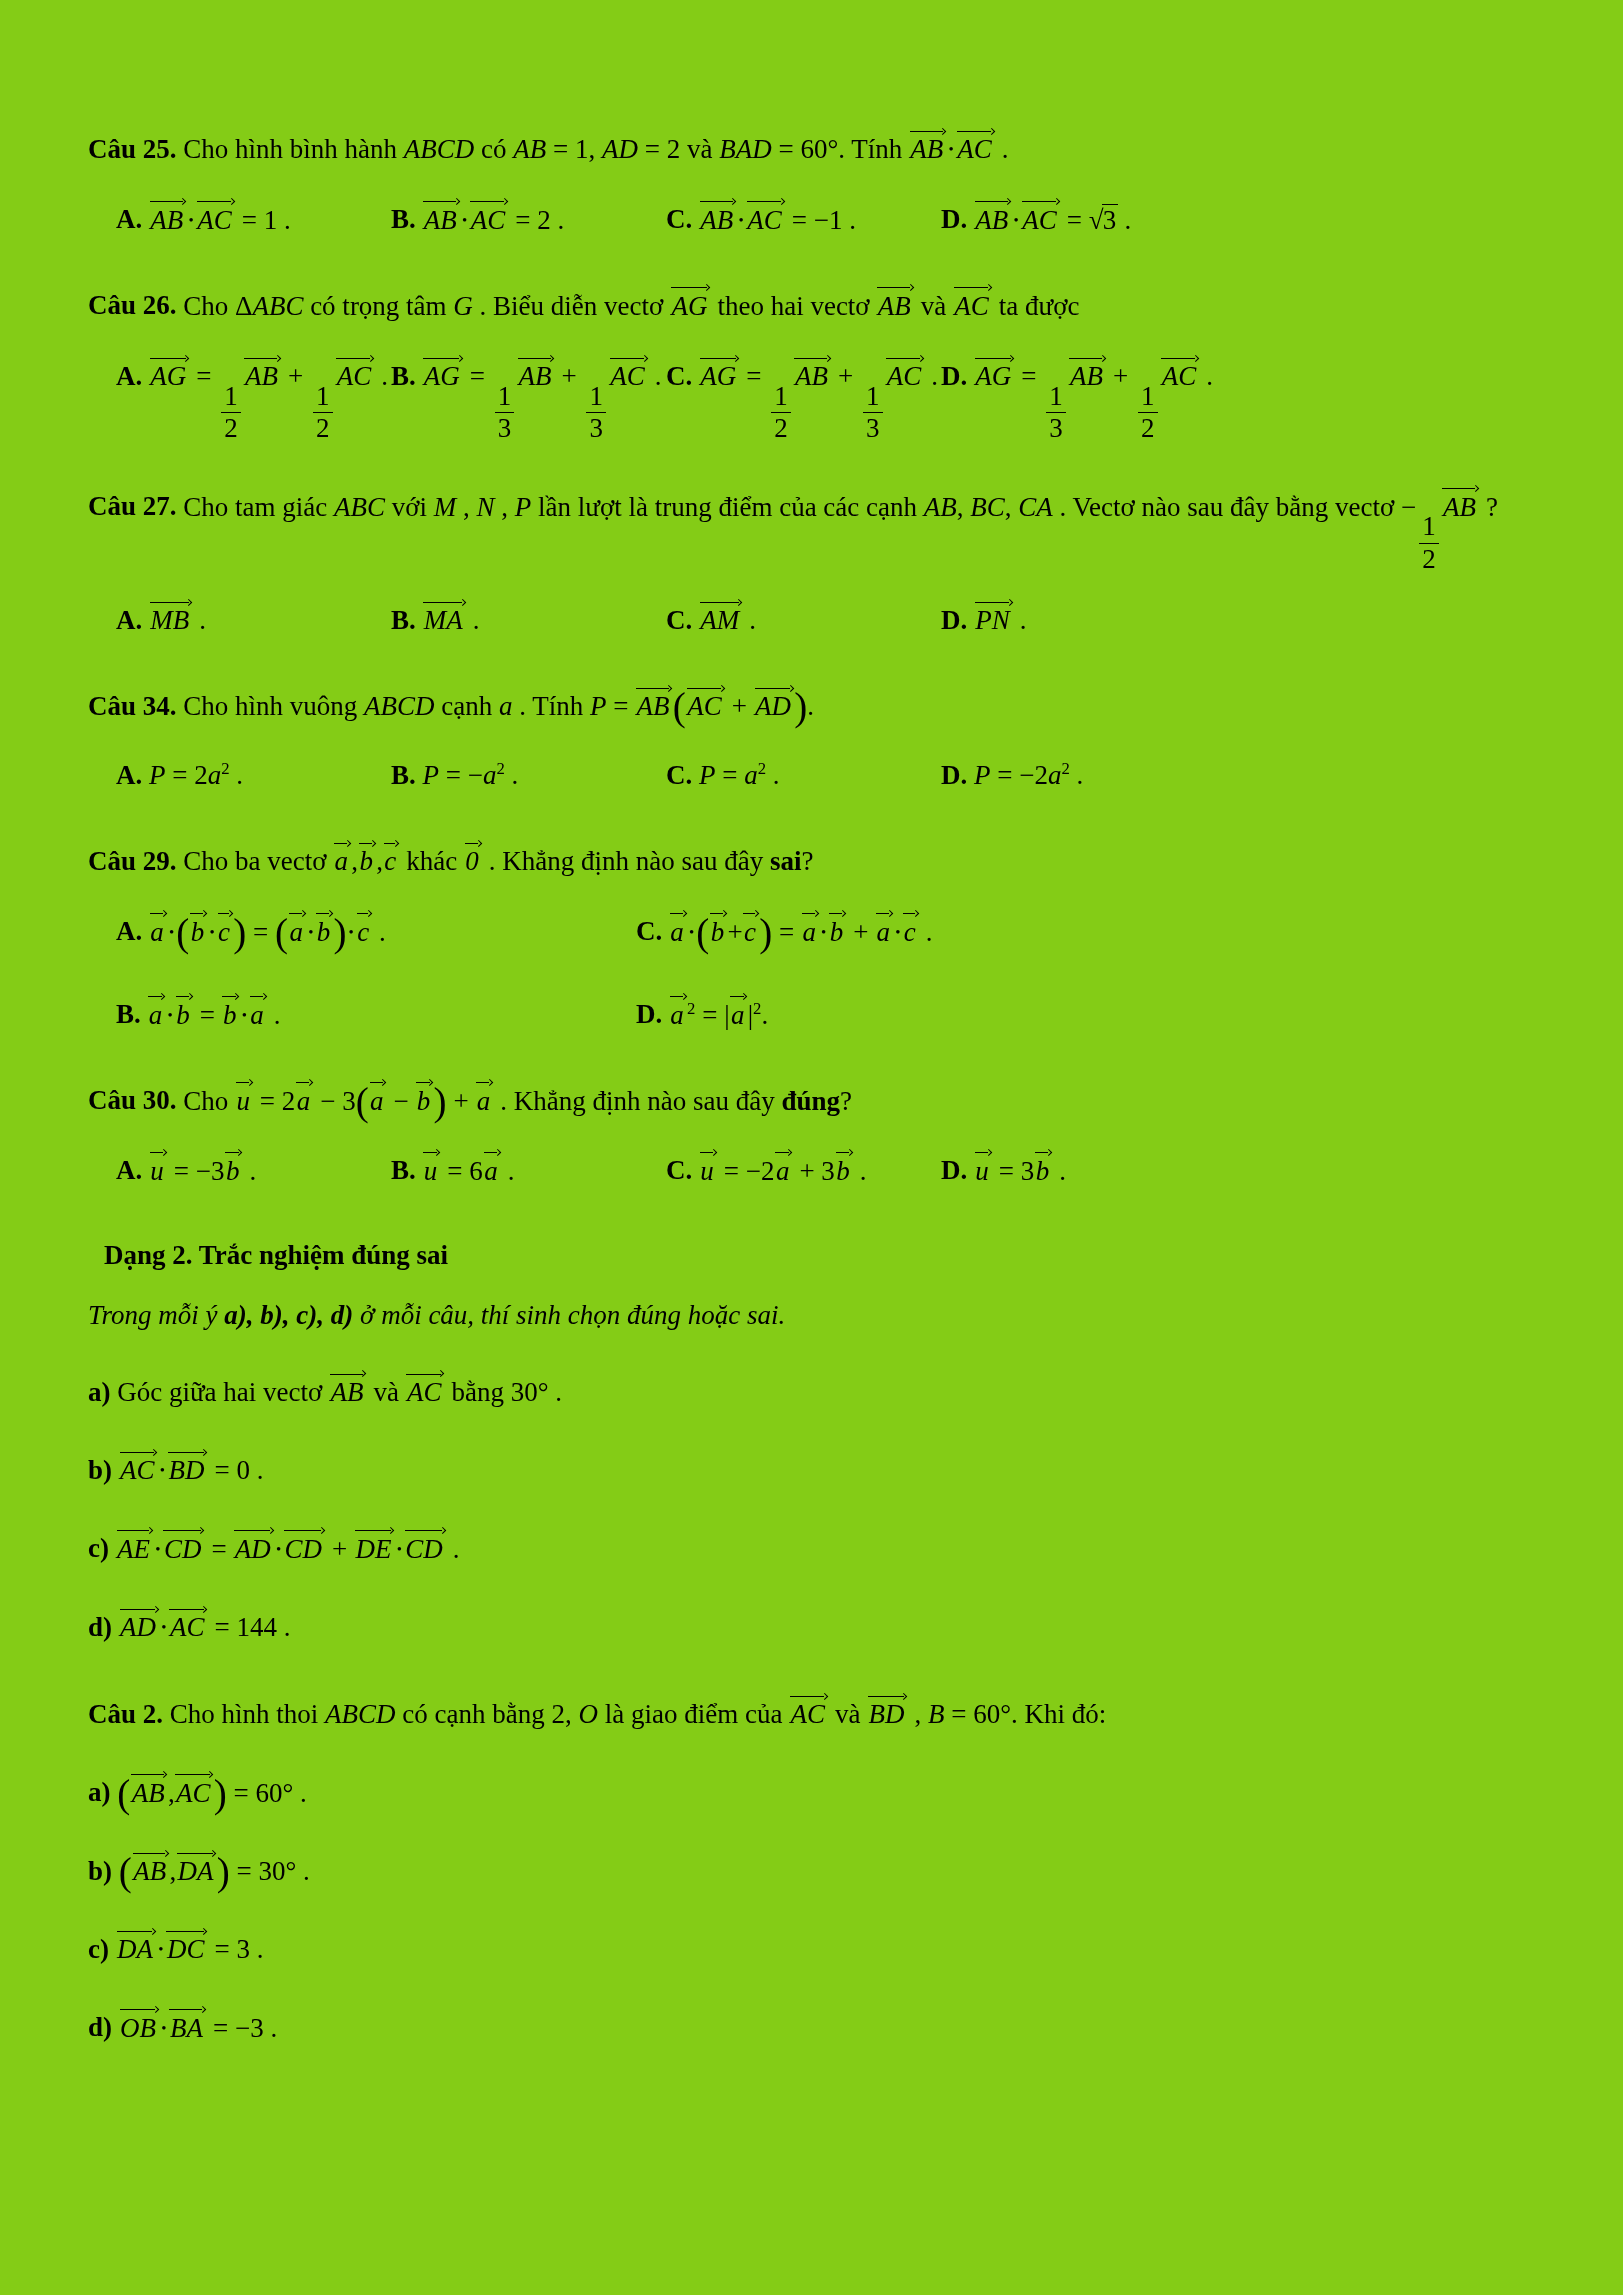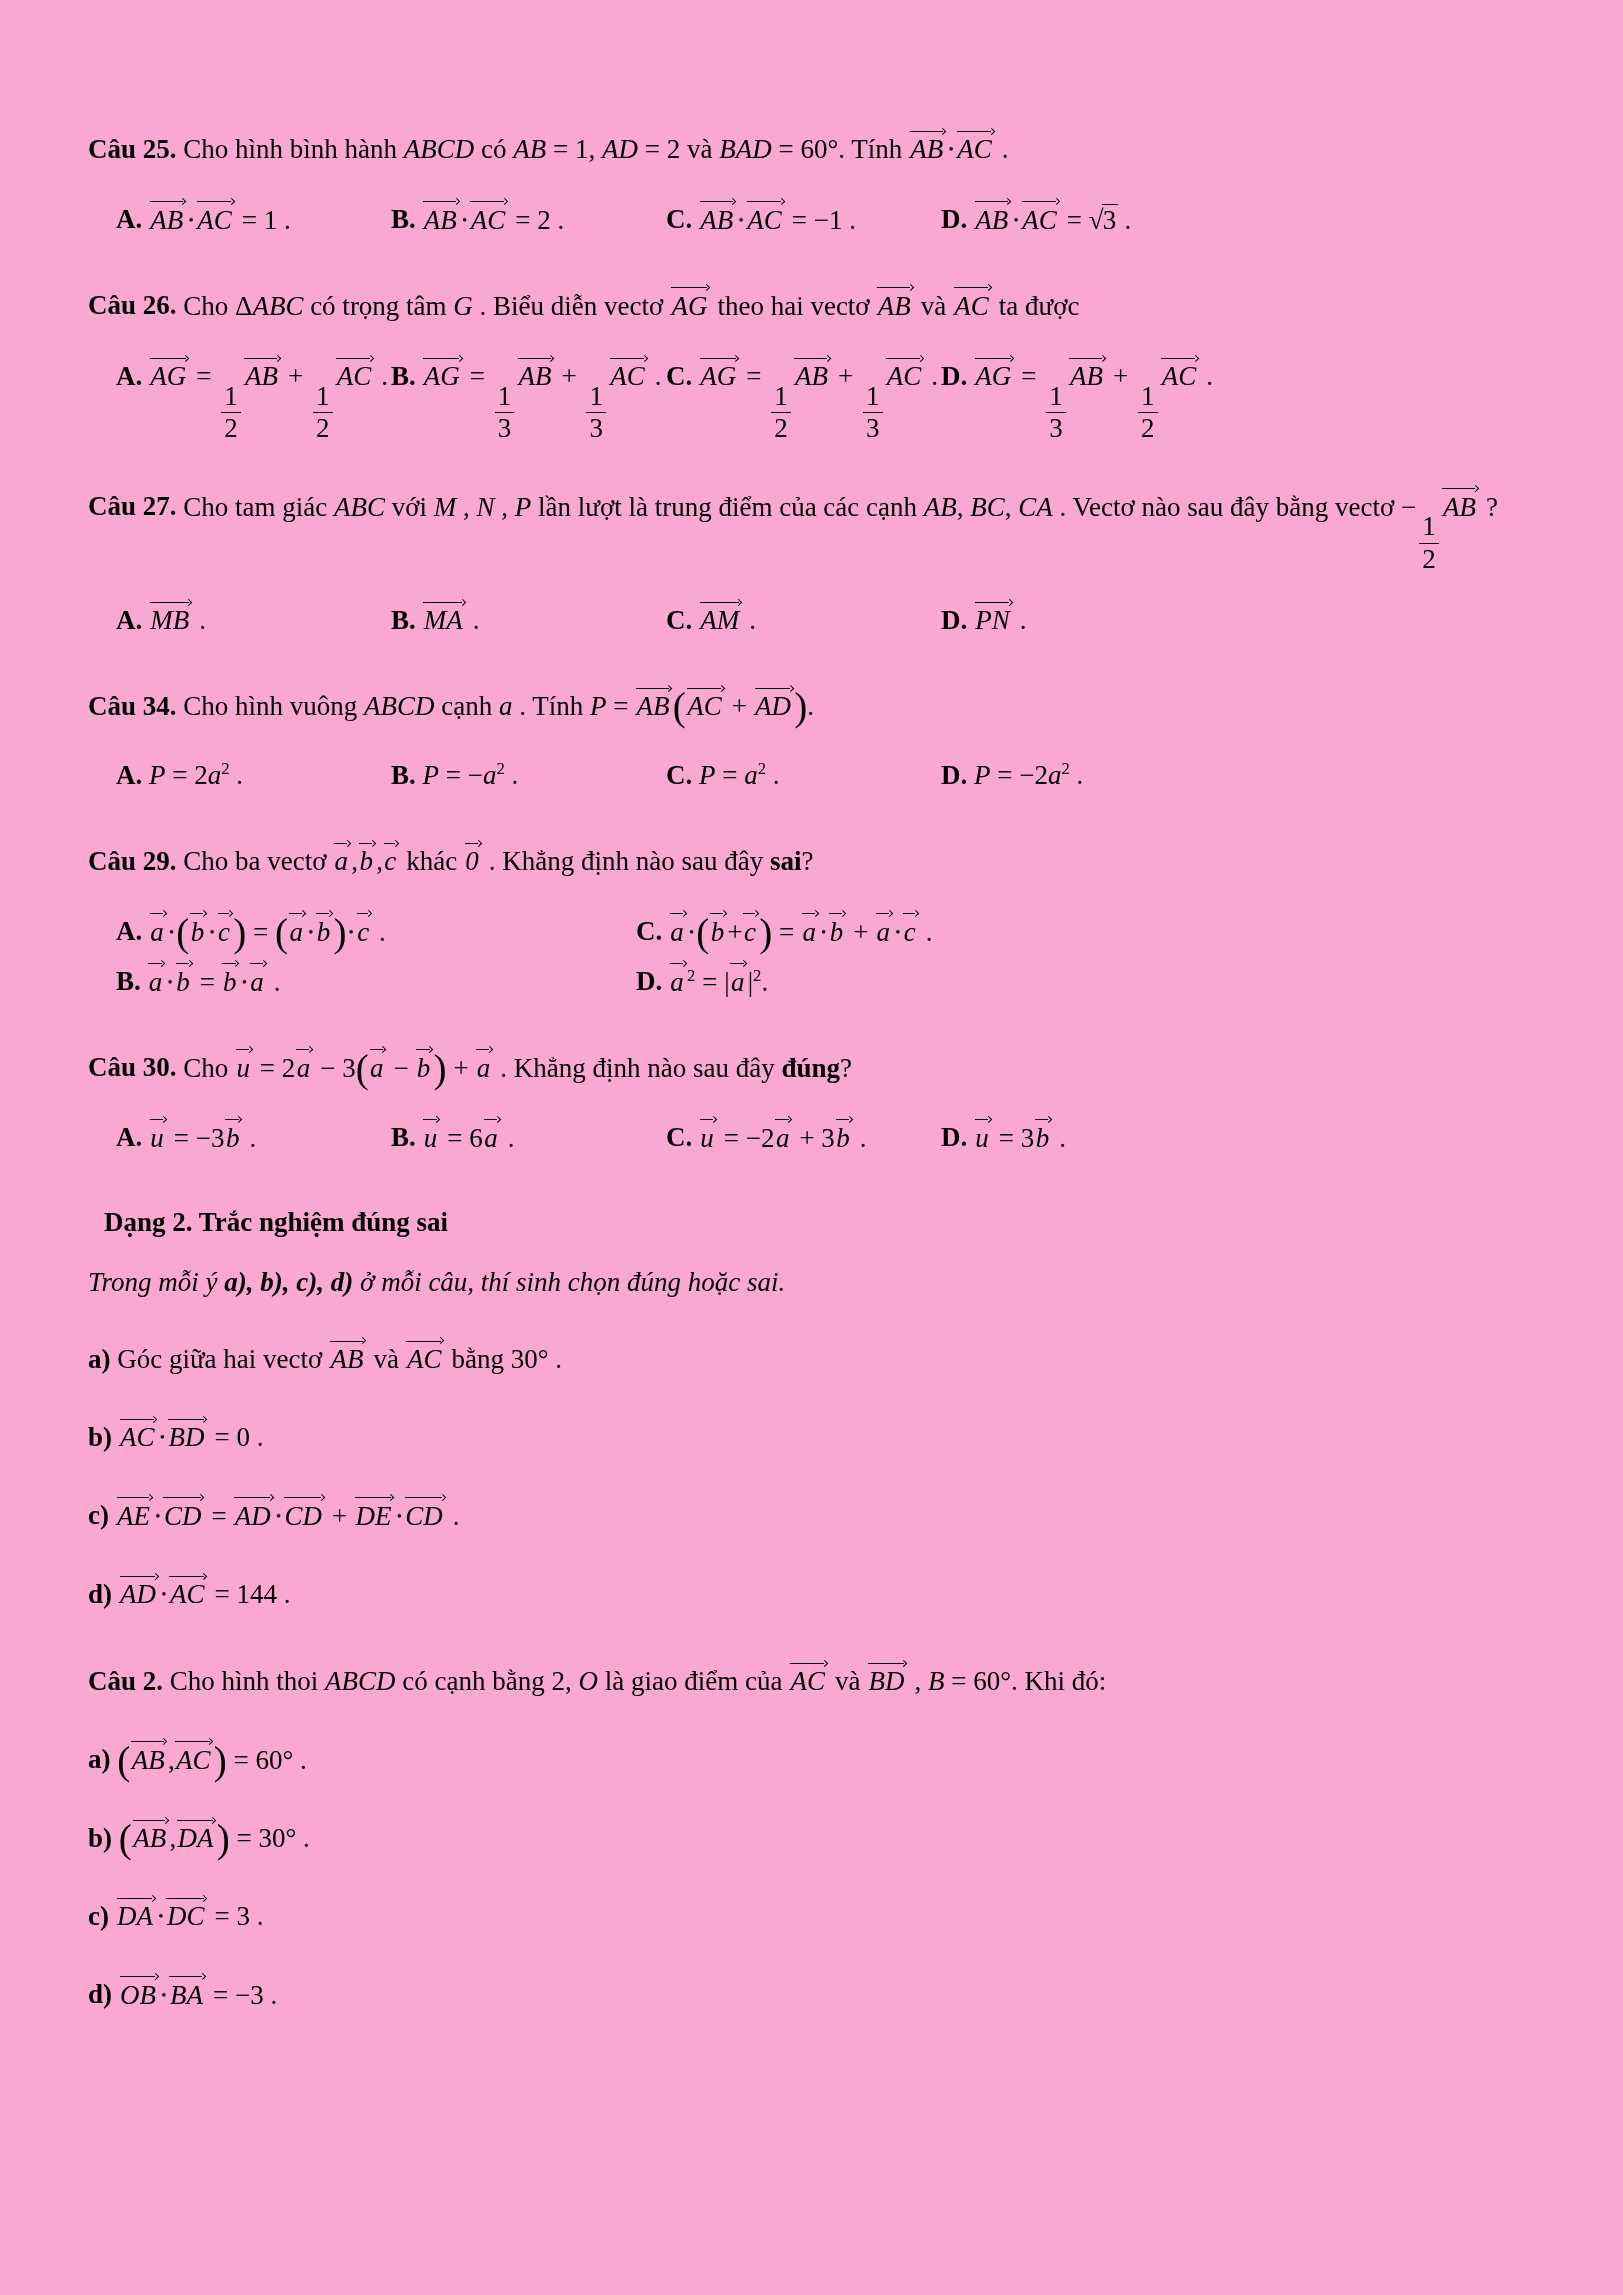--- a/index.html
+++ b/index.html
@@ -1,33 +1,33 @@
 <!DOCTYPE html>
 <html style="font-size:12.6px"><head>
 <meta charset="utf-8">
 <style>
   html,body{margin:0;padding:0;background:#ffffff;}
   .page{
     position:relative;
     width:1623px;
     height:2295px;
-    background:#f9a8d4;
+    background:#84cc16;
     color:#000000;
     font-family:"Liberation Serif","DejaVu Serif",serif;
     font-size:27px;
     padding:124px 88px 47px 88px;
     box-sizing:border-box;
     overflow:hidden;
   }
   .q{margin:0 0 36px 0;}
   .qtext{line-height:1.85;}
   .qnum,.olab,.ilab{font-weight:700;}
   .opts{display:grid;margin:19px 0 0 28px;}
   .cols4{grid-template-columns:repeat(4,275px);}
-  .cols2{grid-template-columns:repeat(2,520px);}
+  .cols2{grid-template-columns:repeat(2,520px);row-gap:33px;}
   .opt{line-height:1.8;white-space:nowrap;}
   .heading{font-weight:700;line-height:1.8;margin:0 0 11px 16px;}
   .note{font-style:italic;line-height:1.8;margin:0 0 20.4px 0;}
   .tf-item{line-height:1.85;margin:27px 0 0 0;}
   .mv{font-style:italic;}
   sup{font-size:0.62em;}
   
   .vec{position:relative;display:inline-block;font-style:italic;line-height:1;padding:0.46em 0.12em 0 0.05em;}
   .vec::before{content:"";position:absolute;left:0.03em;right:0.15em;top:0.26em;border-top:0.06em solid currentColor;}
   .vec::after{content:"";position:absolute;right:0.04em;top:0.18em;width:0.16em;height:0.16em;

